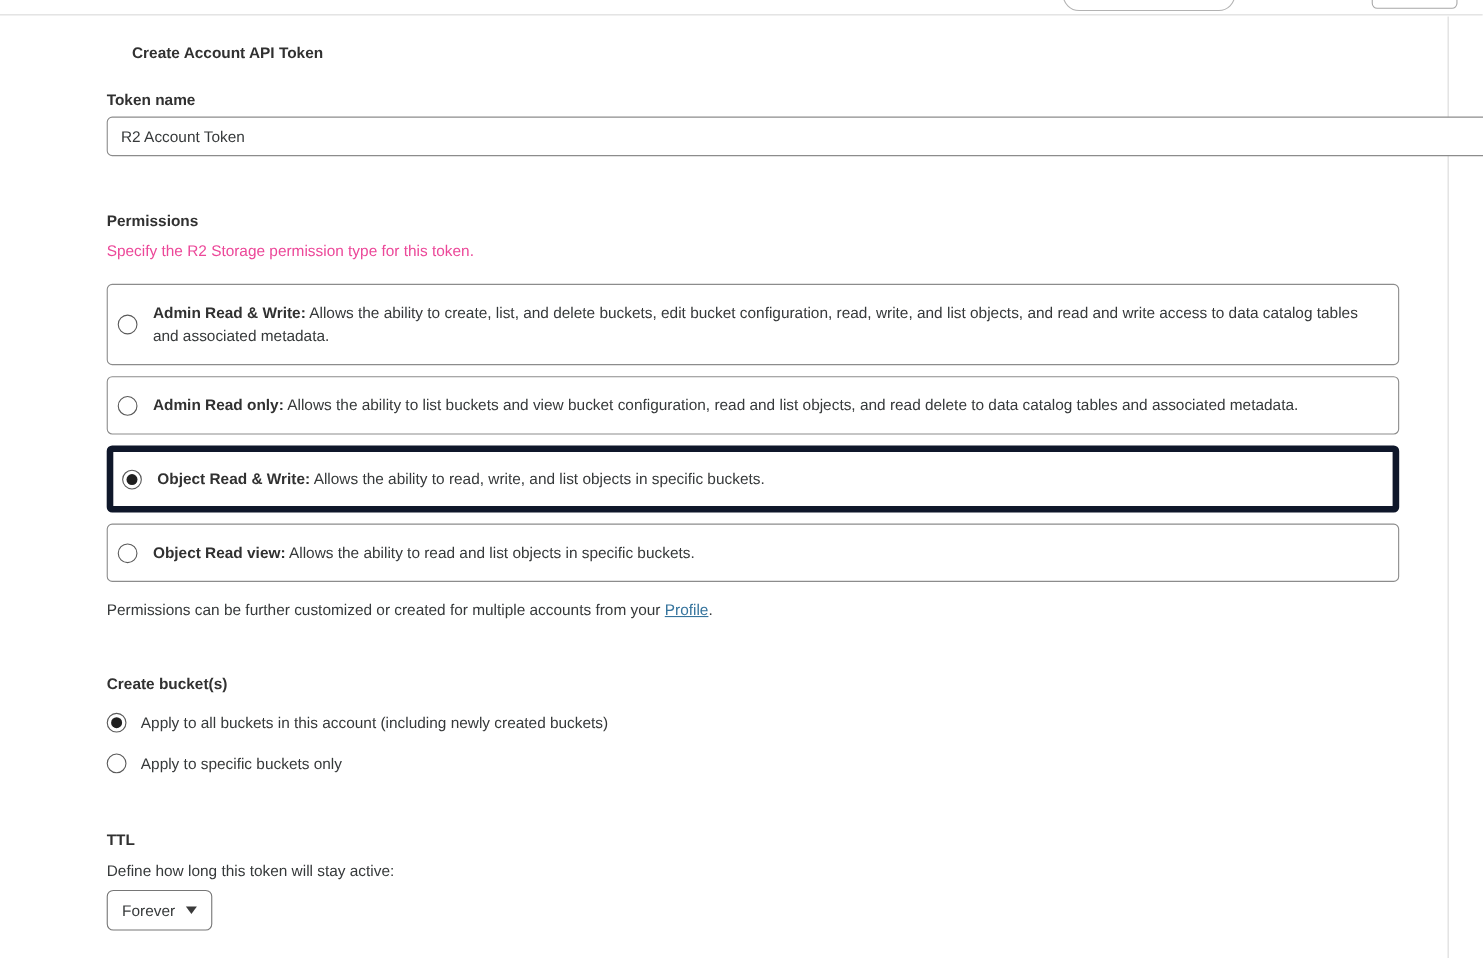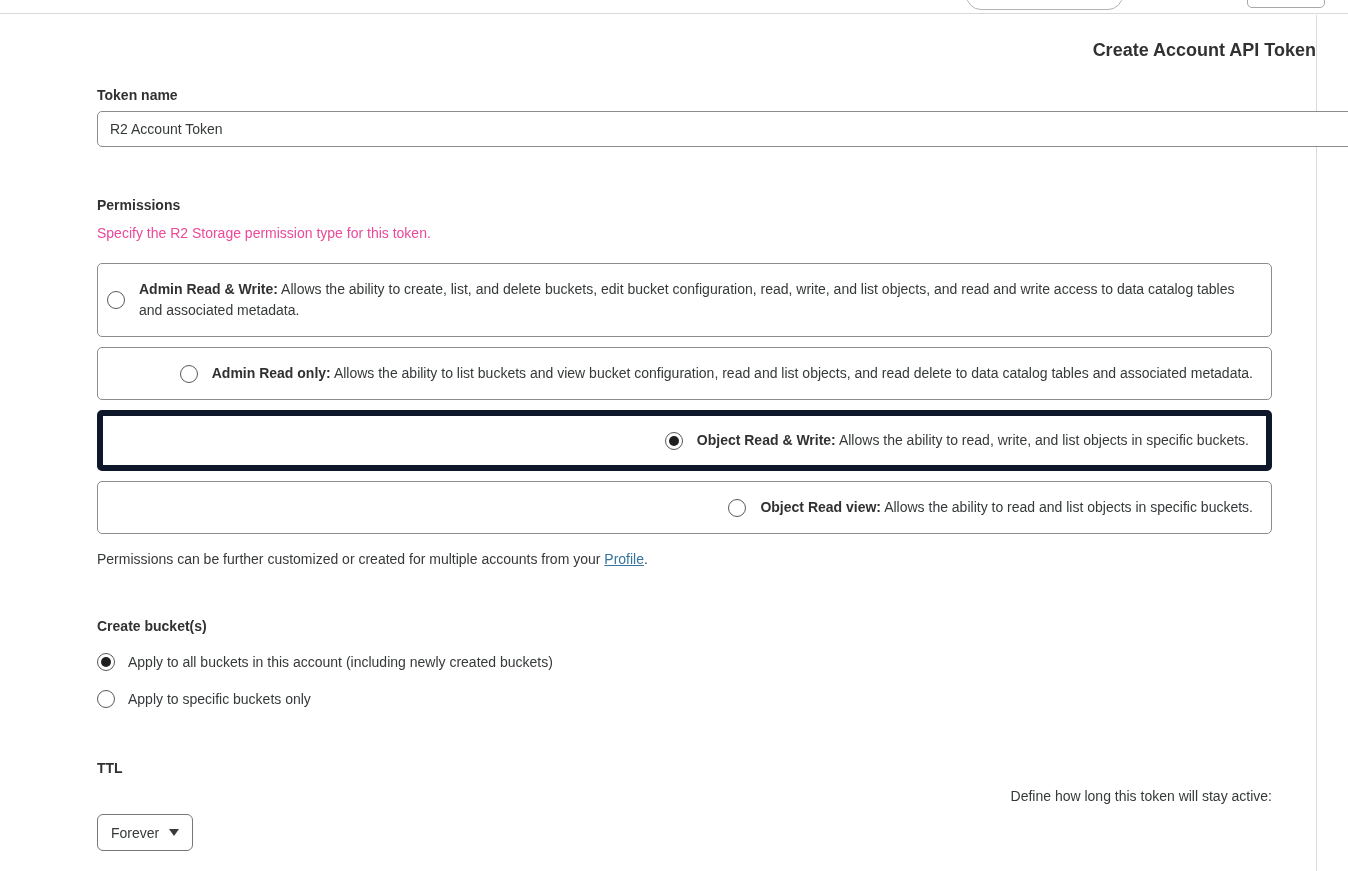--- a/index.html
+++ b/index.html
@@ -10,56 +10,56 @@
   .topbar { position:relative; height:14px; background:#fff; border-bottom:1px solid #d9d9d9; }
   .pill-btn { position:absolute; top:-20px; left:966px; width:157px; height:30px;
     background:#fff; border:1px solid #b3b3b3; border-radius:15px; }
   .sq-btn { position:absolute; top:-22px; left:1247px; width:78px; height:30px;
     background:#fff; border:1px solid #a8a8a8; border-radius:5px; }
 
   
   .main { position:absolute; top:15px; left:0; width:1317px; height:856px;
     border-right:1px solid #d9d9d9; background:#fff; }
 
-  .page-title { margin:25px 0 0 120px; font-size:18px; font-weight:700; color:#313131;text-align:right; }
+  .page-title { margin:25px 0 0 120px; font-size:14px; font-weight:700; color:#313131; }
 
   .col { margin-left:97px; width:1175px; }
 
   .field-label { margin-top:26px; font-weight:700; color:#313131; font-size:14px; }
   .section-label { font-weight:700; color:#313131; font-size:14px; }
 
   .text-input { margin-top:8px; width:1296px; height:36px; border:1px solid #8c8c8c;
     border-radius:5px; padding:0 12px; font-family:"Liberation Sans", sans-serif;
     font-size:14px; color:#36393a; background:#fff; outline:none; display:block; }
 
   .perm-label { margin-top:50px; }
   .perm-desc { margin-top:12px; color:#ec4899; }
 
   .cards { margin-top:22px; display:flex; flex-direction:column; gap:10px; }
   .card { width:1175px; border:1px solid #8c8c8c; border-radius:5px;
-    display:flex; align-items:center; padding:15px 18px 15px 9px; background:#fff; cursor:pointer;justify-content:flex-end; }
+    display:flex; align-items:center; padding:15px 18px 15px 9px; background:#fff; cursor:pointer; }
   .card.selected { border:6px solid #0f172a; padding:14px 17px 14px 8px; }
   .card p { margin-left:14px; line-height:21px; }
   .opt-title { font-weight:700; color:#313131; }
 
   .radio { flex:0 0 18px; width:18px; height:18px; border:1px solid #595959;
     border-radius:50%; background:#fff; position:relative; }
   .radio.checked::after { content:""; position:absolute; left:3px; top:3px;
     width:10px; height:10px; border-radius:50%; background:#1f1f1f; }
 
   .footnote { margin-top:17px; }
   .link { color:#36749d; text-decoration:underline; cursor:pointer; }
 
   .buckets-label { margin-top:51px; }
   .radio-row { display:flex; align-items:center; margin-top:19px; cursor:pointer; }
   .radio-row .radio { flex:0 0 18px; }
   .radio-row span.rlabel { margin-left:13px; }
 
   .ttl-label { margin-top:52px; }
-  .ttl-desc { margin-top:12px;text-align:right; }
+  .ttl-desc { margin-top:12px; }
 
   .select { margin-top:10px; width:96px; height:37px; border:1px solid #767676;
     border-radius:6px; background:#fff; display:flex; align-items:center;
     justify-content:space-between; padding:0 13px; cursor:pointer; }
   .caret { width:0; height:0; border-left:5.5px solid transparent;
     border-right:5.5px solid transparent; border-top:7px solid #3a3a3a; }
 </style>
 </head>
 <body>
 

